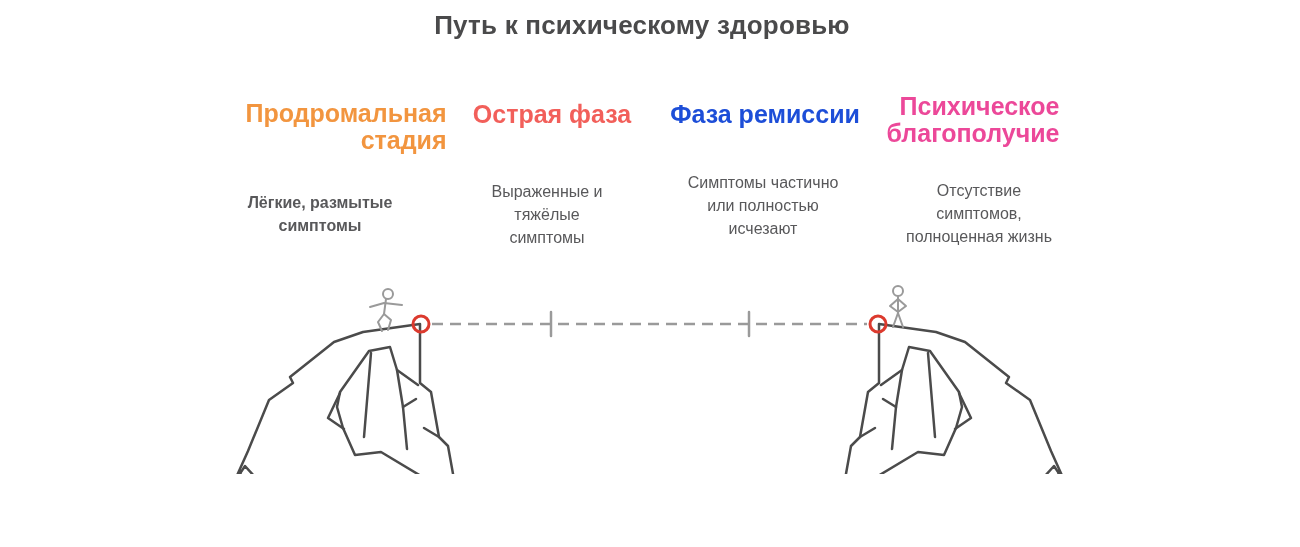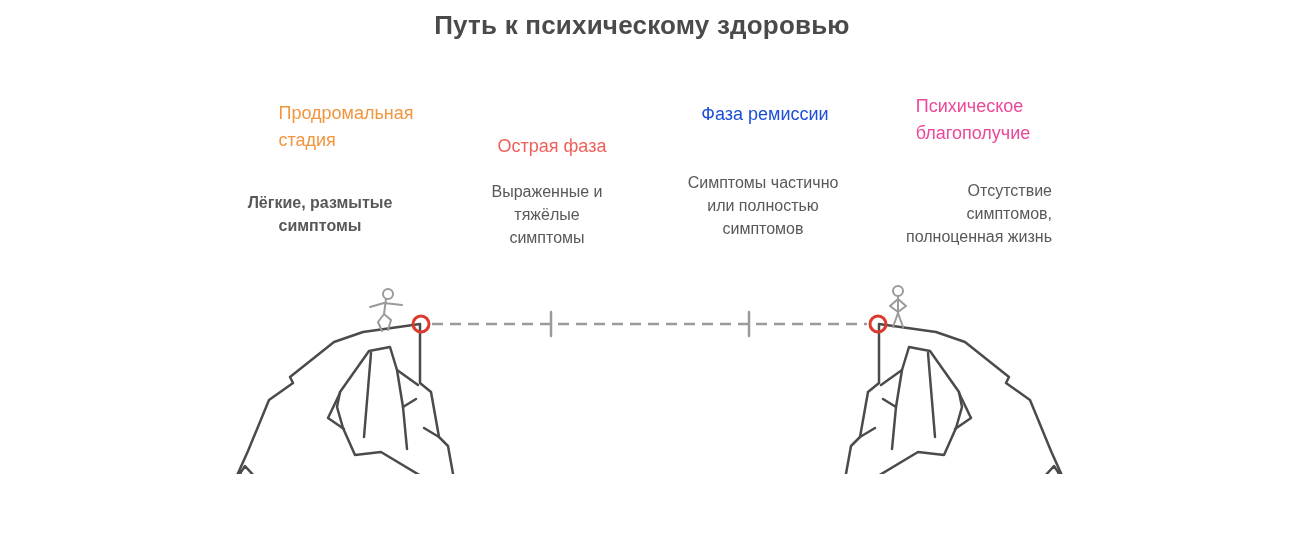--- a/index.html
+++ b/index.html
@@ -10,36 +10,36 @@
     font-family:"Liberation Sans",sans-serif;
     overflow:hidden;
   }
   .title{
     position:absolute;left:642px;top:10px;transform:translateX(-50%);
     font-size:26px;font-weight:700;color:#4A4A4B;white-space:nowrap;
     letter-spacing:.2px;
   }
   .stage-label{
     position:absolute;transform:translateX(-50%);
-    font-size:18px;line-height:27px;font-weight:400;
-    text-align:left;white-space:pre-line;
+    font-size:25px;line-height:27px;font-weight:700;
+    text-align:right;white-space:pre-line;
   }
   .stage-desc{
     position:absolute;transform:translateX(-50%);
     font-size:16px;line-height:23px;color:#58585A;
     text-align:center;white-space:pre-line;
   }
   .label-1{left:346px;top:100px;}
-  .label-2{left:552px;top:101px;margin-top:32px;}
+  .label-2{left:552px;top:101px;}
   .label-3{left:765px;top:101px;}
   .label-4{left:973px;top:93px;}
   .desc-1{left:320px;top:191px;font-weight:bold;}
   .desc-2{left:547px;top:180px;}
   .desc-3{left:763px;top:171px;}
-  .desc-4{left:979px;top:179px;text-align:right;}
+  .desc-4{left:979px;top:179px;}
   .scene{position:absolute;left:0;top:0;width:1300px;height:547px;}
 </style>
 </head>
 <body>
 
 <div class="canvas">
 
   <div class="title">Путь к психическому здоровью</div>
 
   <div class="stage-label label-1" style="color: rgb(242, 149, 63);">Продромальная
@@ -49,21 +49,21 @@
   <div class="stage-label label-4" style="color: #ec4899;">Психическое
 благополучие</div>
 
   <div class="stage-desc desc-1">Лёгкие, размытые
 симптомы</div>
   <div class="stage-desc desc-2">Выраженные и
 тяжёлые
 симптомы</div>
   <div class="stage-desc desc-3">Симптомы частично
 или полностью
-симптомов</div>
+исчезают</div>
   <div class="stage-desc desc-4">Отсутствие
 симптомов,
 полноценная жизнь</div>
 
   <svg class="scene" viewBox="0 0 1300 547">
 
     <g stroke="#4B4B4B" stroke-width="2.5" stroke-linecap="round">
       <path d="M162,509 H466"></path>
       <path d="M830,509 H1137"></path>
     </g>

